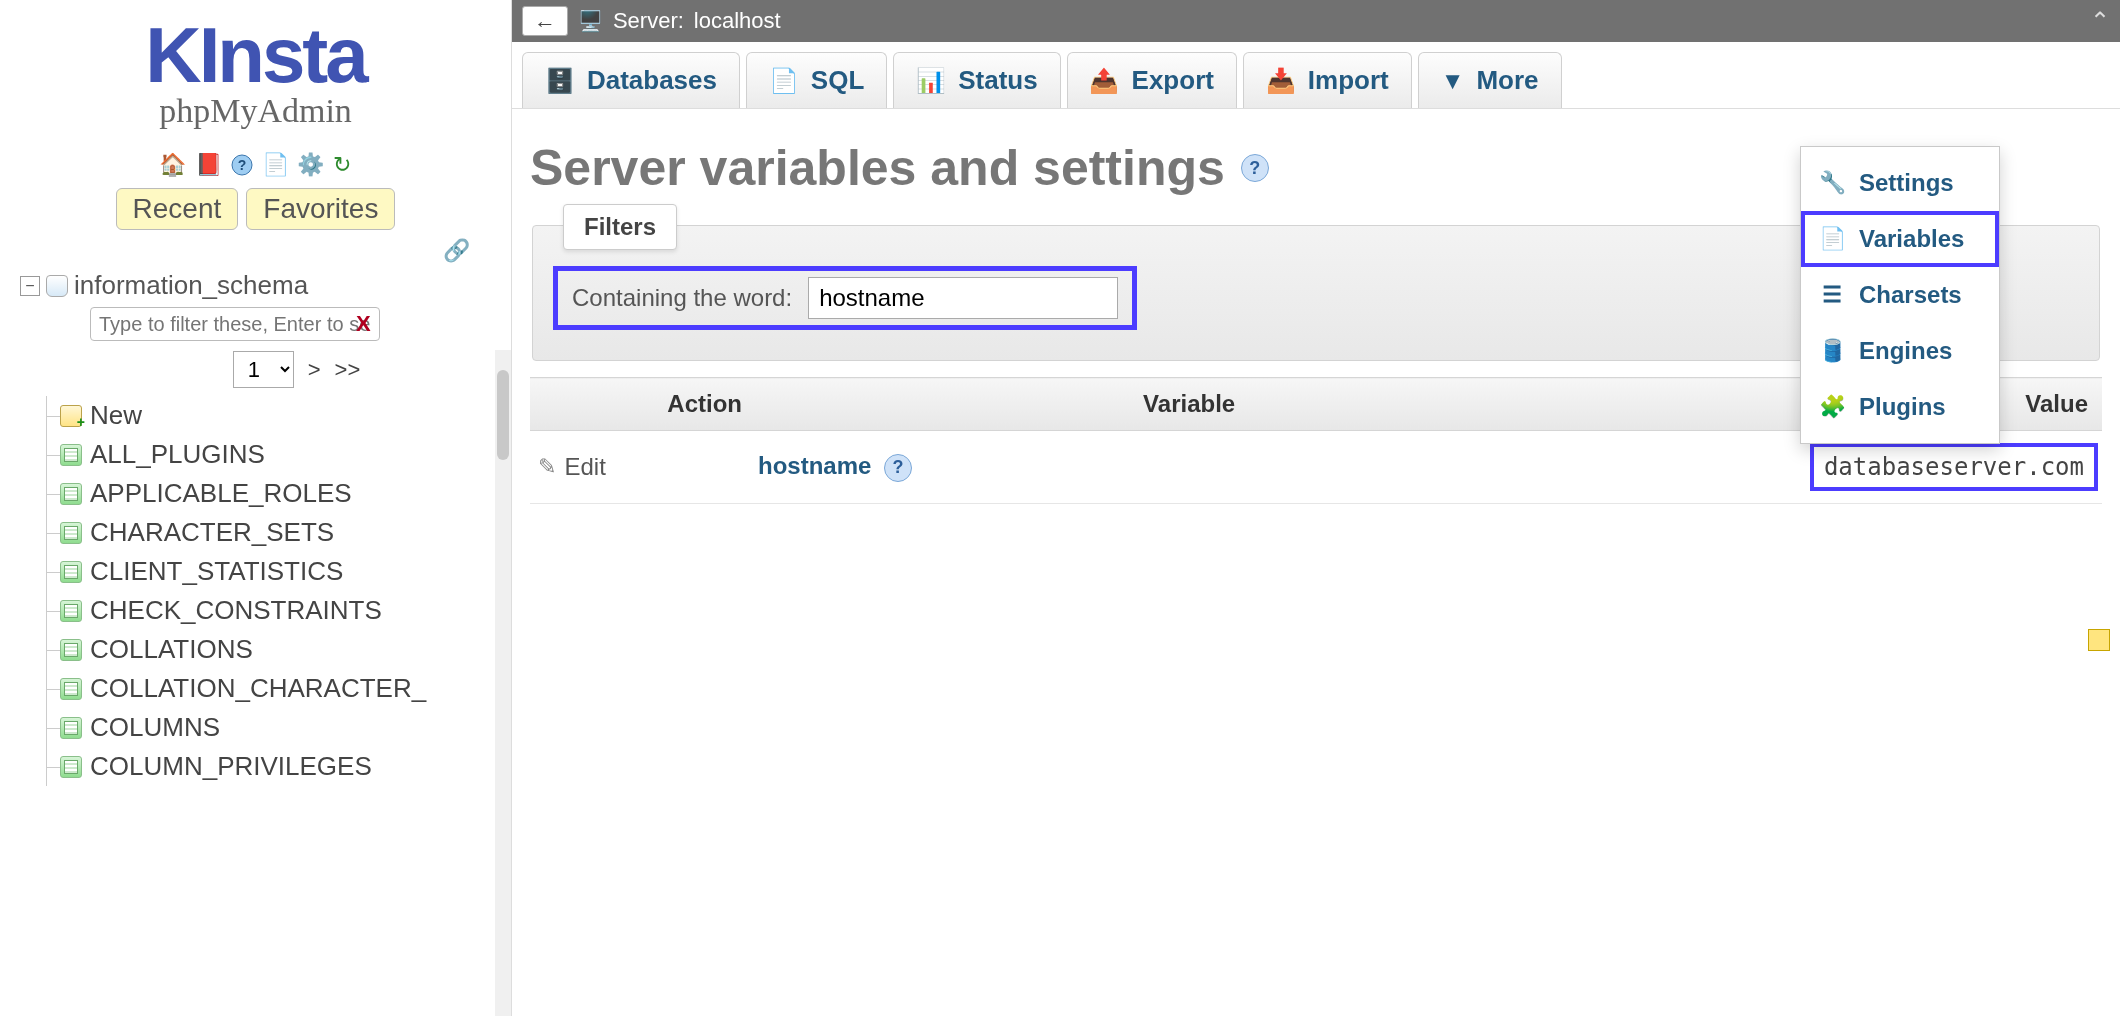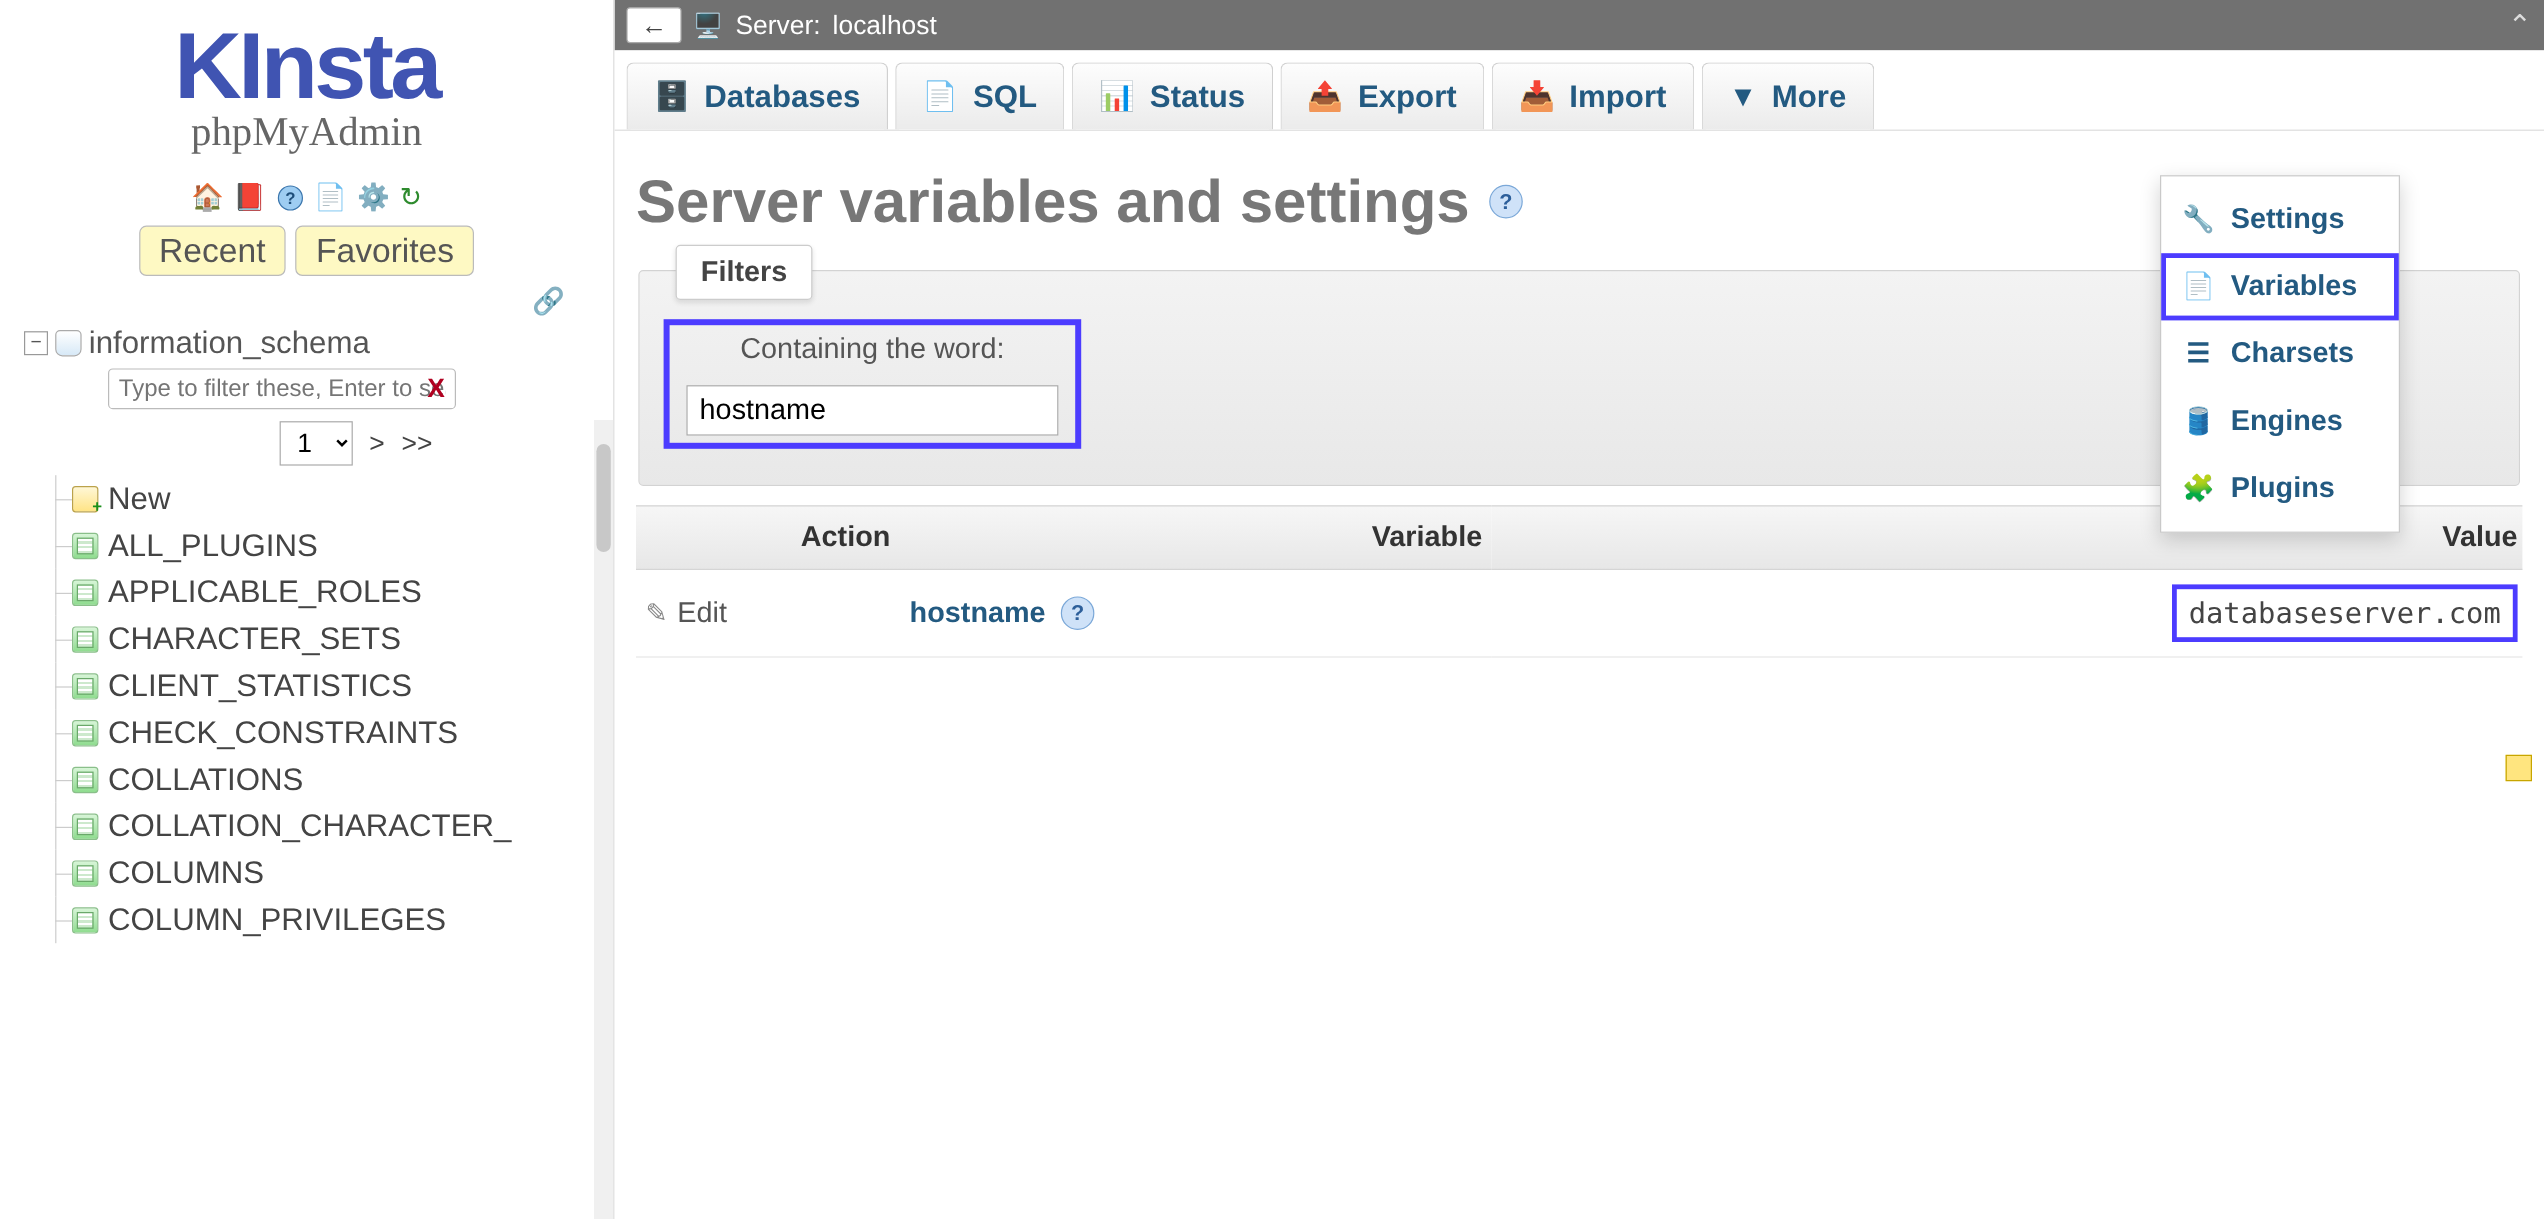--- a/index.html
+++ b/index.html
@@ -238,35 +238,35 @@
     background:linear-gradient(#f3f3f3,#e8e8e8);
     padding:40px 20px 30px;margin:28px 2px 16px;position:relative;
   }
   .filters-legend{
     position:absolute;top:-22px;left:30px;background:#fff;border:1px solid #ccc;
     border-radius:4px;padding:8px 20px;font-size:24px;font-weight:bold;color:#444;
     box-shadow:0 2px 4px rgba(0,0,0,.1);
   }
   .contain-row{
     display:flex;align-items:center;gap:16px;
-    border:5px solid var(--highlight);padding:6px 14px;width:fit-content;background:transparent;flex-direction:column;
+    border:5px solid var(--highlight);padding:6px 14px;width:fit-content;background:transparent;
   }
   .contain-row label{font-size:24px;color:#555;}
   .contain-row input{
     width:310px;height:42px;font-size:24px;padding:4px 10px;border:1px solid #aaa;background:#fff;
   }
 
   .result-table{
     width:100%;border-collapse:collapse;margin-top:4px;
   }
   .result-table th{
     text-align:right;font-size:24px;color:#333;padding:12px 8px;
     background:linear-gradient(#f6f6f6,#e7e7e7);border-top:1px solid #d5d5d5;border-bottom:1px solid #d5d5d5;
   }
-  .result-table th.value{text-align:right;padding-right:4px;}
+  .result-table th.value{text-align:right;padding-right:14px;}
   .result-table td{
     padding:16px 8px;font-size:24px;vertical-align:middle;
   }
   .result-table tr.data{border-bottom:1px solid #e6e6e6;}
   .edit-cell{color:#555;display:flex;align-items:center;gap:8px;}
   .pencil{color:#888;font-size:22px;}
   .var-link{font-weight:bold;color:var(--blue-dark);}
   .val-cell{
     text-align:right;font-family:Menlo,Consolas,monospace;font-size:22px;
   }

